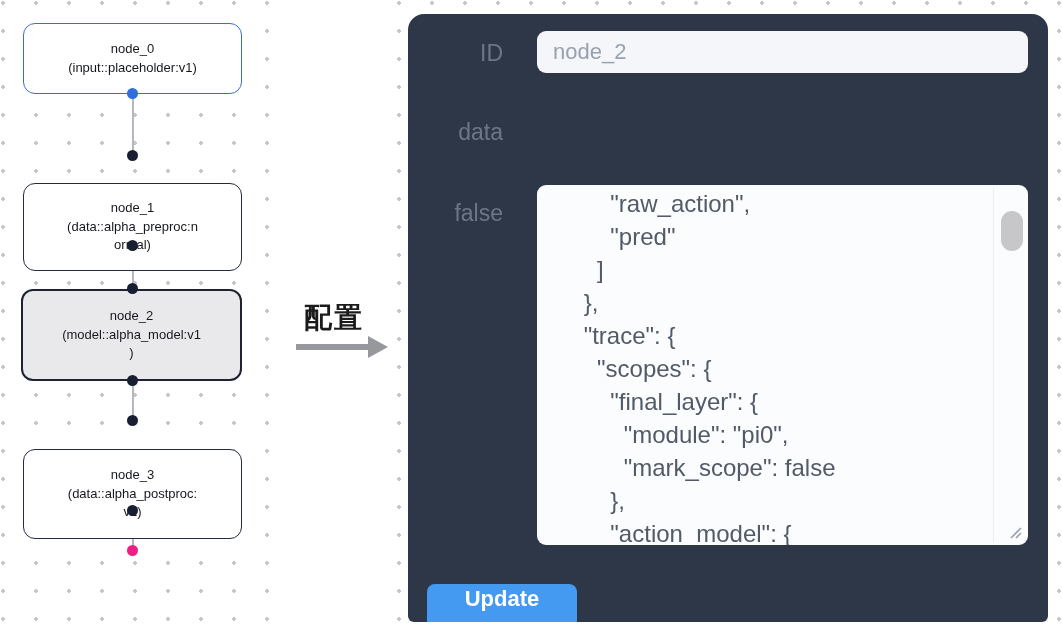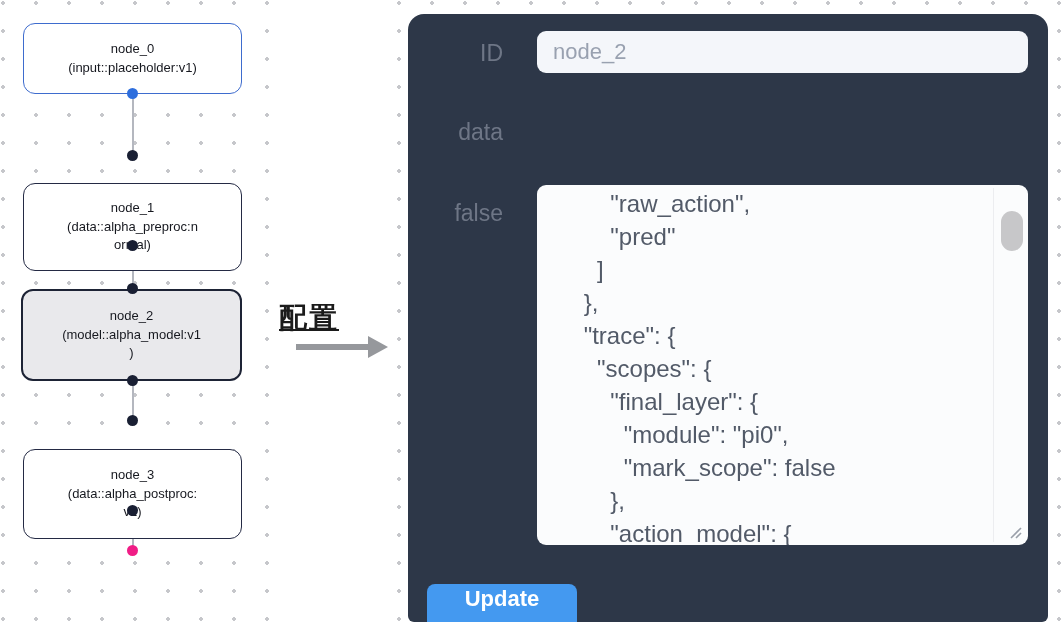--- a/index.html
+++ b/index.html
@@ -27,22 +27,22 @@
   .node-input{border-color:#3e6cce;}
   .node-selected{background:#e9e9ec;border-width:2px;border-color:#1d2335;}
   .node-output{border-color:#ee2d7e;}
   .edge{position:absolute;left:132px;width:2px;background:#b4b7bf;}
   .port{position:absolute;left:127px;width:11px;height:11px;border-radius:50%;background:#191f33;}
   .port-blue{background:#2e6edd;}
   .port-pink{background:#f01d86;}
 
   
   .anno-label{
-    position:absolute;left:279px;top:299px;width:70px;
-    font-size:28px;font-weight:600;color:#1b1b1b;letter-spacing:2px;text-decoration:underline;
+    position:absolute;left:304px;top:299px;width:70px;
+    font-size:28px;font-weight:600;color:#1b1b1b;letter-spacing:2px;
   }
   .anno-arrow-shaft{position:absolute;left:296px;top:344px;width:74px;height:6px;background:#96989c;}
   .anno-arrow-head{
     position:absolute;left:368px;top:336px;width:0;height:0;
     border-top:11px solid transparent;border-bottom:11px solid transparent;
     border-left:20px solid #96989c;
   }
 
   
   .panel{

